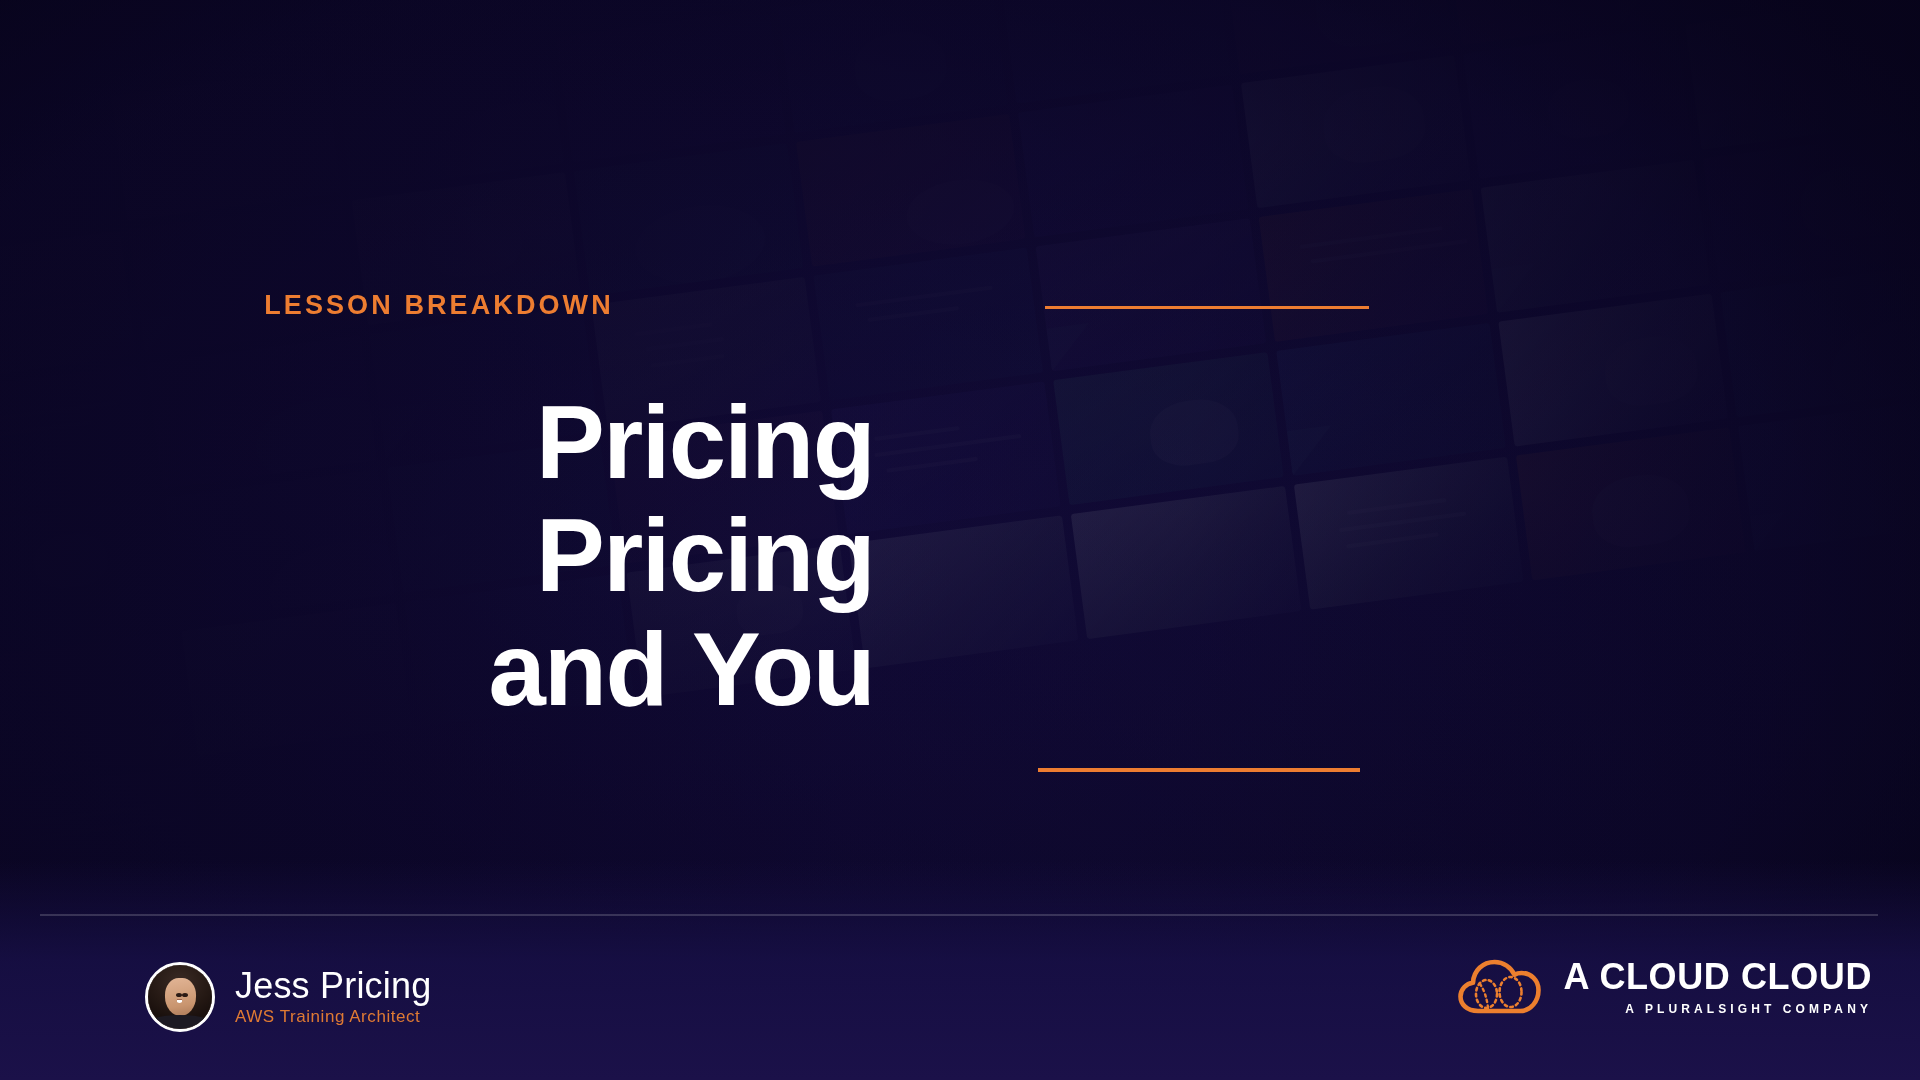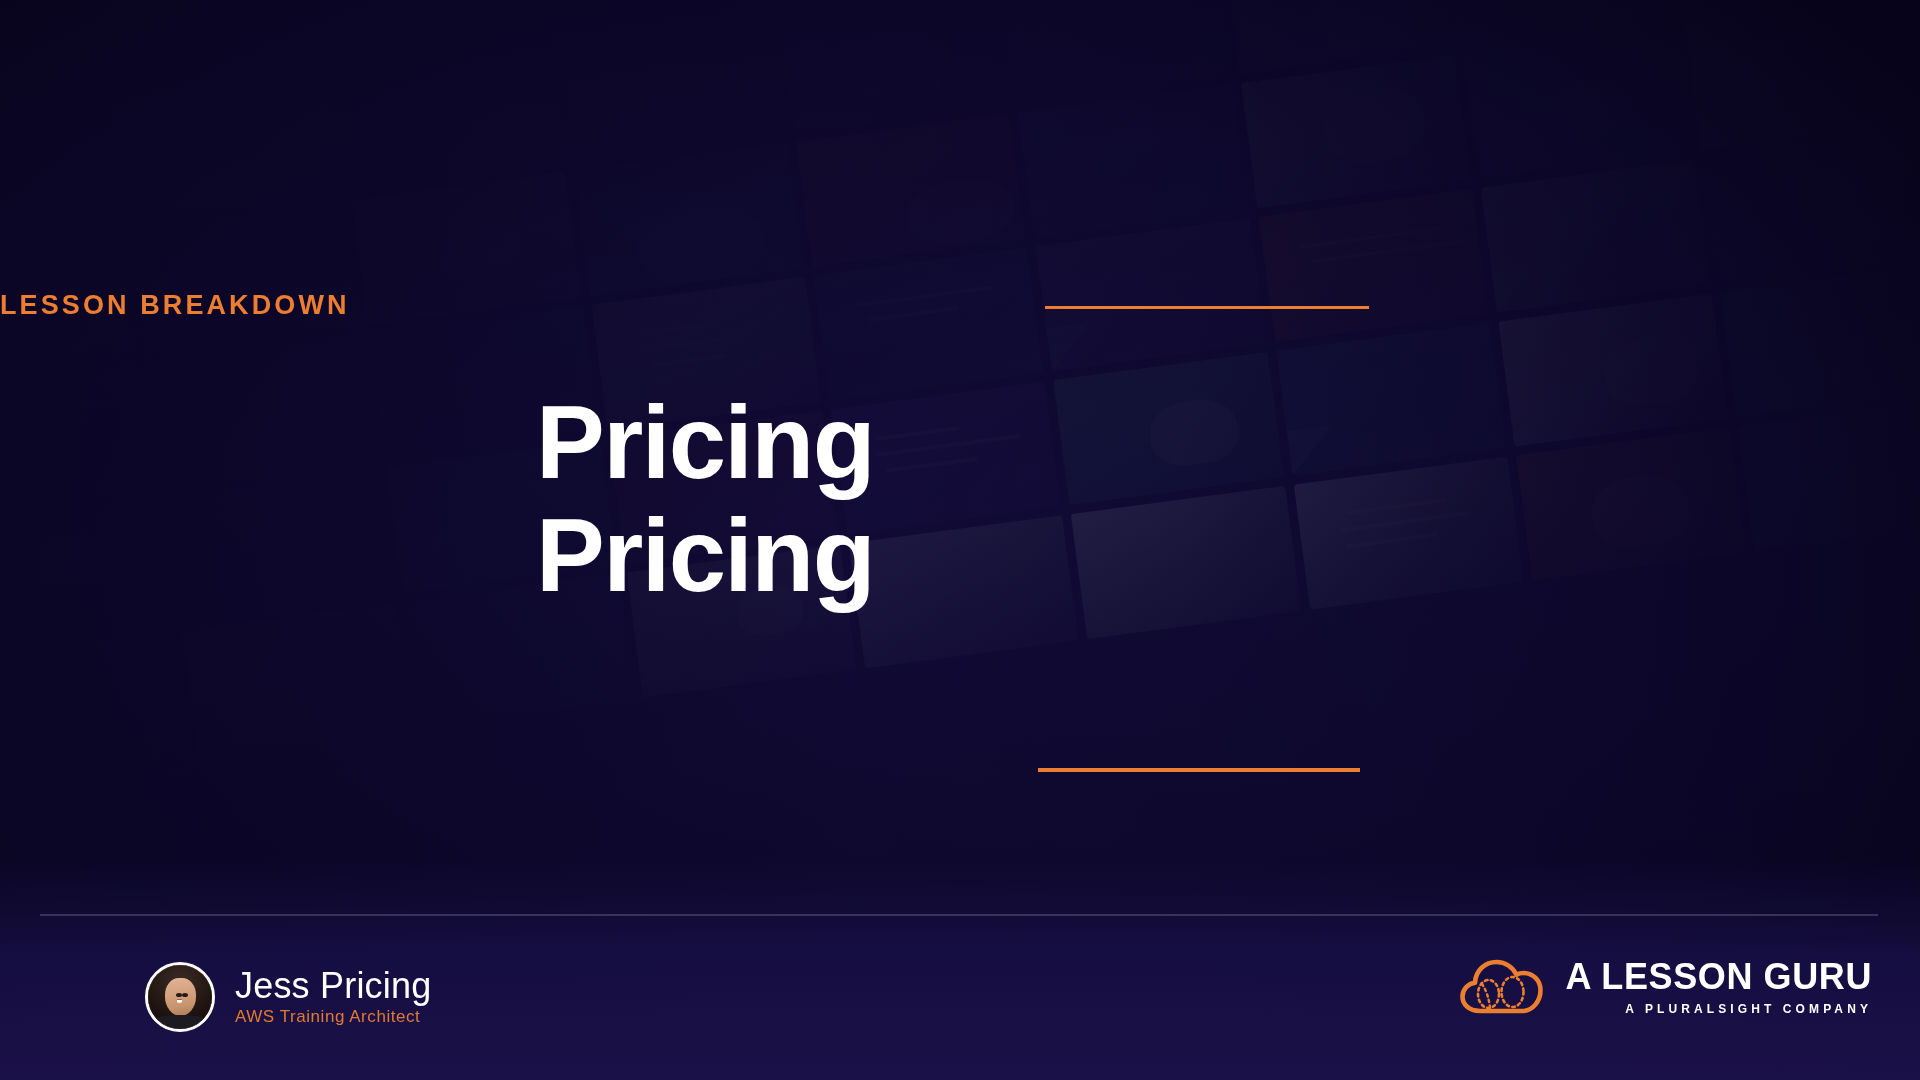--- a/index.html
+++ b/index.html
@@ -103,21 +103,21 @@
   .ov-bottom {
     position:absolute; left:0; right:0; bottom:0; height:220px;
     background:linear-gradient(180deg, rgba(22,14,66,0) 0%, rgba(24,16,72,.82) 46%, #1b1149 100%);
   }
 
   
   .eyebrow {
     position:absolute;
     left:0; top:290px;
     width:878px;
-    text-align:left;
+    text-align:center;
     font-size:27px;
     font-weight:bold;
     letter-spacing:3.1px;
     color:#ed7d31;
     white-space:nowrap;
   }
   .rule-top {
     position:absolute;
     left:1045px; top:306px;
     width:324px; height:3px;
@@ -478,20 +478,21 @@
   <div class="ov-vig"></div>
   <div class="ov-bottom"></div>
 
   <div class="eyebrow">LESSON BREAKDOWN</div>
 
   <div class="rule-top"></div>
 
   <h1 class="title">
     <span class="ln">Pricing</span>
     <span class="ln">Pricing</span>
+    <span class="ln">and You</span>
   </h1>
 
   <div class="rule-bot"></div>
 
   <div class="divider"></div>
 
   <div class="presenter">
     <div class="avatar">
       <div class="av-bg"></div>
       <div class="av-hair"></div>
@@ -514,18 +515,18 @@
       <path d="M20 53 C8.5 53 2.5 46 2.5 38.5 C2.5 31.5 8 25.5 15 24.8
                C15.5 12.5 25 4 36.5 4 C45.5 4 53 9.2 56.5 16.8
                C58.5 15.6 61 15 63.5 15 C73 15 80.5 22.5 80.5 32
                C80.5 43 73 53 62 53 Z" fill="none" stroke="#ec7f2e" stroke-width="4.6" stroke-linejoin="round"></path>
 
       <ellipse cx="28.5" cy="36" rx="10.5" ry="14" fill="none" stroke="#ec7f2e" stroke-width="2.6" stroke-dasharray="2.6 3.4" stroke-linecap="round"></ellipse>
       <ellipse cx="52.5" cy="34" rx="11" ry="15" fill="none" stroke="#ec7f2e" stroke-width="2.6" stroke-dasharray="2.6 3.4" stroke-linecap="round"></ellipse>
       <path d="M22 26 C26 32 29 40 30 50" fill="none" stroke="#ec7f2e" stroke-width="2.4" stroke-dasharray="2.4 3.4" stroke-linecap="round"></path>
     </svg>
     <div class="brand-words">
-      <div class="brand-name">A LESSON GURU</div>
+      <div class="brand-name">A CLOUD CLOUD</div>
       <div class="brand-sub">A PLURALSIGHT COMPANY</div>
     </div>
   </div>
 
 </div>
 
 </body></html>

